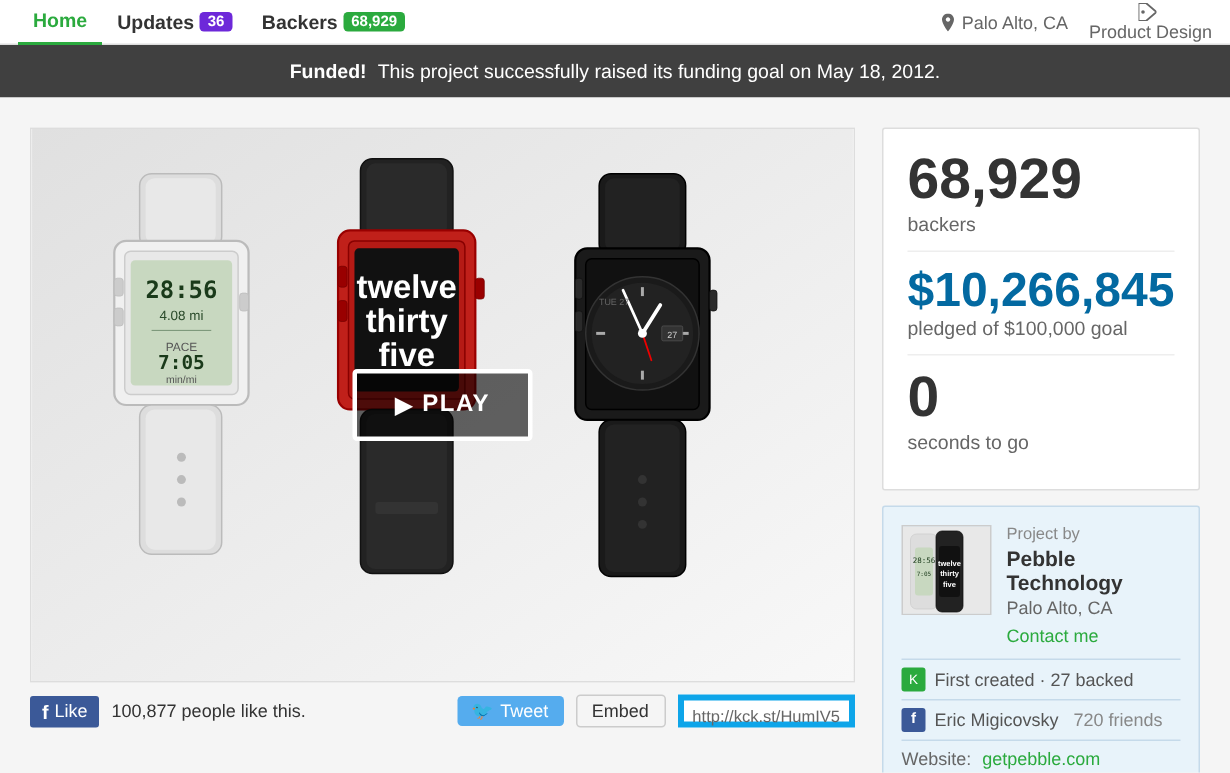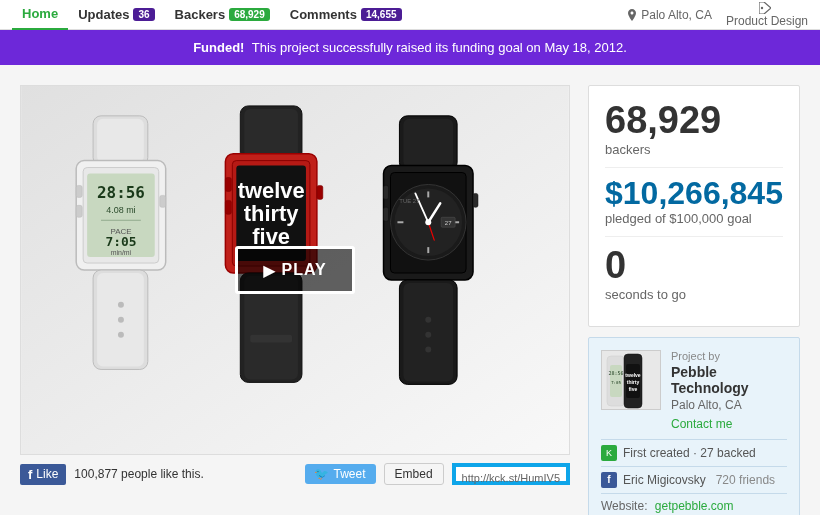--- a/index.html
+++ b/index.html
@@ -22,21 +22,21 @@
       font-size: 13px;
       cursor: pointer;
       color: #333;
       font-weight: bold;
     }
     .nav-item.active {
       border-bottom: 2px solid #2baa3e;
       color: #2baa3e;
     }
     .nav-badge {
-      background: #4c1d95;
+      background: #6d28d9;
       color: #fff;
       border-radius: 3px;
       font-size: 10px;
       padding: 1px 5px;
       margin-left: 4px;
       font-weight: bold;
     }
     .nav-badge.green { background: #2baa3e; }
     .nav-spacer { flex: 1; }
     .nav-location {
@@ -51,21 +51,21 @@
       display: flex;
       align-items: center;
       font-size: 12px;
       color: #666;
       flex-direction: column;
     }
     .nav-design svg { margin-right: 4px; }
 
     
     #funded-banner {
-      background: #6d28d9;
+      background: #404040;
       color: #fff;
       text-align: center;
       padding: 10px;
       font-size: 13px;
     }
     #funded-banner strong {
       font-weight: bold;
       margin-right: 4px;
     }
 
@@ -325,24 +325,20 @@
 
 <nav id="top-nav">
   <div class="nav-item active">Home</div>
   <div class="nav-item">
     <span>Updates</span>
     <span class="nav-badge">36</span>
   </div>
   <div class="nav-item">
     <span>Backers</span>
     <span class="nav-badge green">68,929</span>
-  </div>
-  <div class="nav-item">
-    <span>Comments</span>
-    <span class="nav-badge">14,655</span>
   </div>
   <div class="nav-spacer"></div>
   <div class="nav-location">
     <svg width="10" height="12" viewBox="0 0 10 12">
       <path d="M5 0C2.8 0 1 1.8 1 4c0 3 4 8 4 8s4-5 4-8c0-2.2-1.8-4-4-4zm0 5.5C4.2 5.5 3.5 4.8 3.5 4S4.2 2.5 5 2.5 6.5 3.2 6.5 4 5.8 5.5 5 5.5z" fill="#666"></path>
     </svg>
     <span>Palo Alto, CA</span>
   </div>
   <div class="nav-design">
     <svg width="12" height="12" viewBox="0 0 12 12">

